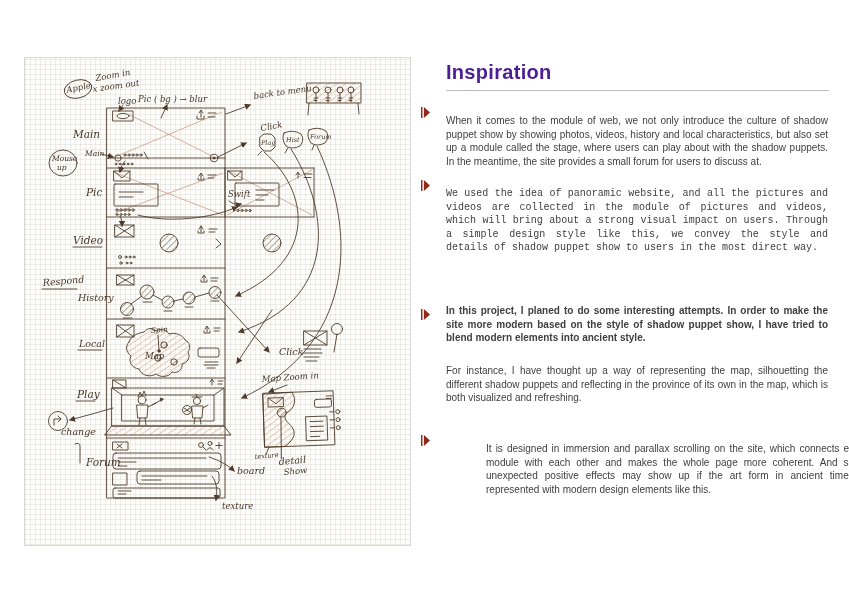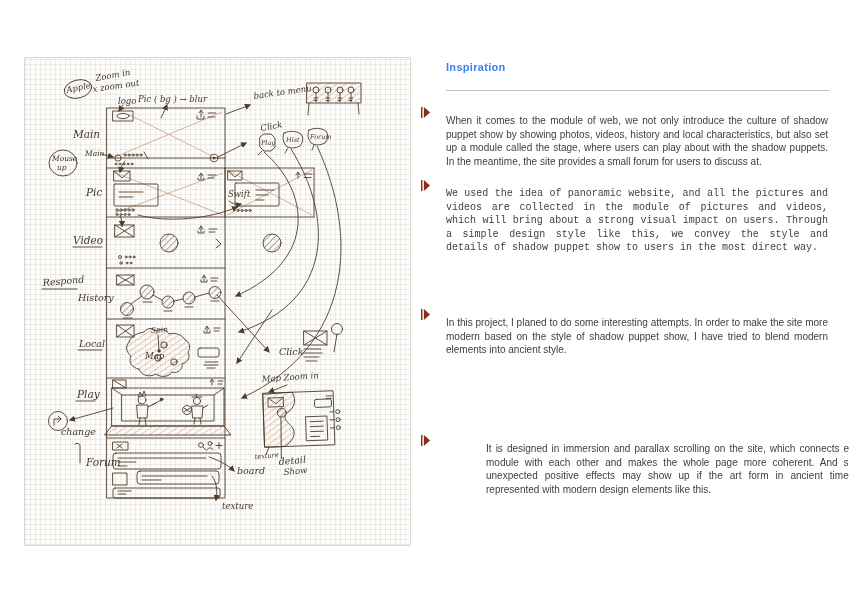--- a/index.html
+++ b/index.html
@@ -16,28 +16,28 @@
       repeating-linear-gradient(0deg,  rgba(185,180,165,0.22) 0, rgba(185,180,165,0.22) 1px, transparent 1px, transparent 5px),
       repeating-linear-gradient(90deg, rgba(185,180,165,0.22) 0, rgba(185,180,165,0.22) 1px, transparent 1px, transparent 5px);
   }
   .sketch-panel svg { display:block; }
   svg text { fill:#46362a; stroke:none; font-family:"DejaVu Serif", serif; font-style:italic; }
   .h6 { font-size:6.5px; } .h7 { font-size:7.5px; } .h8 { font-size:8.5px; }
   .h9 { font-size:9.5px; } .h10 { font-size:10.5px; }
   
   .title {
     position:absolute; left:446px; top:61px; width:383px; margin:0;
-    font-size:11px; font-weight:700; letter-spacing:0.3px; color:#3b82f6;
+    font-size:20px; font-weight:700; letter-spacing:0.3px; color:#4c1d95;
   }
   .rule { position:absolute; left:446px; top:90px; width:383px; height:0; border-top:1px solid #bdbdbd; }
   .para {
     position:absolute; left:446px; width:382px;
     font-size:10px; line-height:13.6px; color:#3e3e3e; text-align:justify;
   }
-  .p1 { top:104px; } .p2 { top:177px;font-family:Liberation Mono, monospace; } .p3 { top:306px; } .p4 { top:354px; } .p5 { top:432px;margin-left:40px; }
+  .p1 { top:104px; } .p2 { top:177px;font-family:Liberation Mono, monospace; } .p3 { top:294px;font-weight:bold; } .p4 { top:354px; } .p5 { top:432px;margin-left:40px; }
   .bullet { position:absolute; left:421px; width:9px; height:11px; }
   .b1 { top:107px; } .b2 { top:180px; } .b3 { top:309px; } .b5 { top:435px; }
   .bullet svg { display:block; width:9px; height:11px; }
   .bullet path { fill:#8f2a1a; }
 </style>
 </head>
 <body>
 
 <div id="canvas">
 
@@ -429,20 +429,21 @@
   <p class="para p2">We used the idea of panoramic website, and all the pictures and videos are collected in the module of pictures and videos, which will bring about a strong visual impact on users. Through a simple design style like this, we convey the style and details of shadow puppet show to users in the most direct way.</p>
 
   <span class="bullet b3">
     <svg viewBox="0 0 10 12">
         <path d="M0 0h1.6v12H0z"></path>
         <path d="M3.2 0l6.8 6-6.8 6z"></path>
       </svg>
   </span>
   <p class="para p3">In this project, I planed to do some interesting attempts. In order to make the site more modern based on the style of shadow puppet show, I have tried to blend modern elements into ancient style.</p>
 
+  <p class="para p4">For instance, I have thought up a way of representing the map, silhouetting the different shadow puppets and reflecting in the province of its own in the map, which is both visualized and refreshing.</p>
 
   <span class="bullet b5">
     <svg viewBox="0 0 10 12">
         <path d="M0 0h1.6v12H0z"></path>
         <path d="M3.2 0l6.8 6-6.8 6z"></path>
       </svg>
   </span>
   <p class="para p5">It is designed in immersion and parallax scrolling on the site, which connects every module with each other and makes the whole page more coherent. And some unexpected positive effects may show up if the art form in ancient times is represented with modern design elements like this.</p>
 
 </div>

